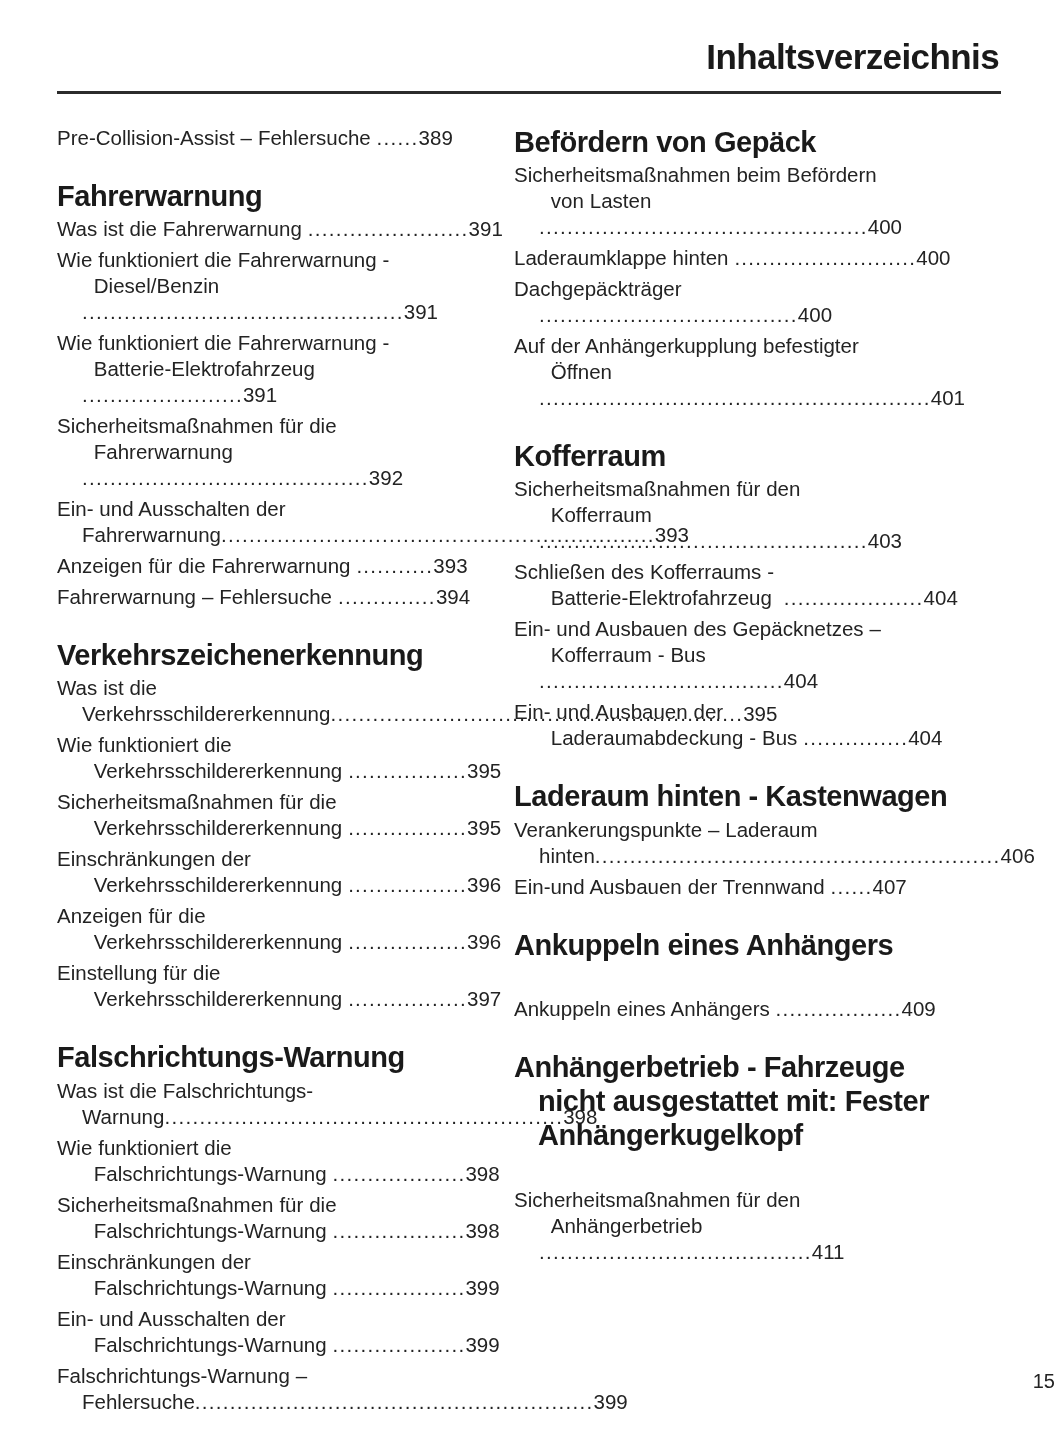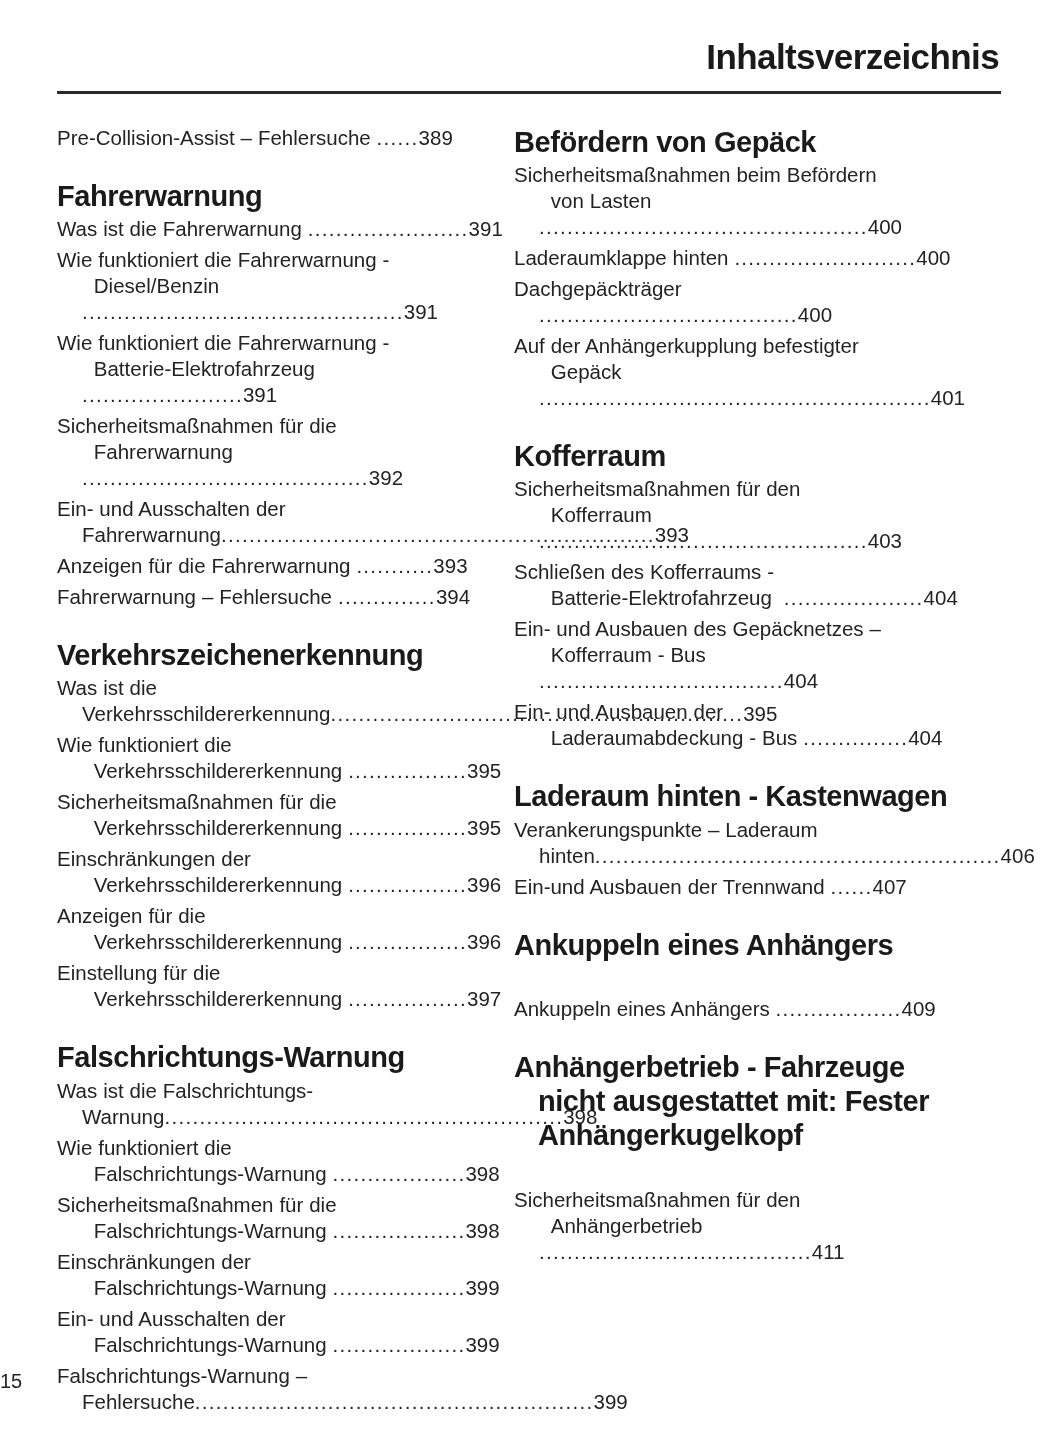--- a/index.html
+++ b/index.html
@@ -103,21 +103,21 @@
   .toc-entry .pg {
     white-space: nowrap;
   }
 
   
   .page-footer {
     position: absolute;
     left: 0;
     top: 1370px;
     width: 1055px;
-    text-align: left;
+    text-align: right;
     font-size: 20px;
     color: #232323;
   }
 </style>
 </head>
 <body>
 
 <div class="page">
 
   <div class="page-header">
@@ -149,21 +149,21 @@
         <div class="toc-entry"><span class="label">Sicherheitsmaßnahmen für die </span><br><span>&nbsp;&nbsp;</span><span class="label">Falschrichtungs-Warnung </span><span class="leader">...................</span><span class="pg">398</span></div>
         <div class="toc-entry"><span class="label">Einschränkungen der </span><br><span>&nbsp;&nbsp;</span><span class="label">Falschrichtungs-Warnung </span><span class="leader">...................</span><span class="pg">399</span></div>
         <div class="toc-entry"><span class="label">Ein- und Ausschalten der </span><br><span>&nbsp;&nbsp;</span><span class="label">Falschrichtungs-Warnung </span><span class="leader">...................</span><span class="pg">399</span></div>
         <div class="toc-entry"><span class="label">Falschrichtungs-Warnung – Fehlersuche</span><span class="leader">.........................................................</span><span class="pg">399</span></div>
       </div>
     <div class="col" id="col-right">
         <div class="sec-head first">Befördern von Gepäck</div>
         <div class="toc-entry"><span class="label">Sicherheitsmaßnahmen beim Befördern </span><br><span>&nbsp;&nbsp;</span><span class="label">von Lasten </span><span class="leader">...............................................</span><span class="pg">400</span></div>
         <div class="toc-entry"><span class="label">Laderaumklappe hinten </span><span class="leader">..........................</span><span class="pg">400</span></div>
         <div class="toc-entry"><span class="label">Dachgepäckträger </span><span class="leader">.....................................</span><span class="pg">400</span></div>
-        <div class="toc-entry"><span class="label">Auf der Anhängerkupplung befestigter </span><br><span>&nbsp;&nbsp;</span><span class="label">Gepäck </span><span class="leader">........................................................</span><span class="pg">401</span></div>
+        <div class="toc-entry"><span class="label">Auf der Anhängerkupplung befestigter </span><br><span>&nbsp;&nbsp;</span><span class="label">Öffnen </span><span class="leader">........................................................</span><span class="pg">401</span></div>
         <div class="sec-head spaced-before">Kofferraum</div>
         <div class="toc-entry"><span class="label">Sicherheitsmaßnahmen für den </span><br><span>&nbsp;&nbsp;</span><span class="label">Kofferraum  </span><span class="leader">...............................................</span><span class="pg">403</span></div>
         <div class="toc-entry"><span class="label">Schließen des Kofferraums - </span><br><span>&nbsp;&nbsp;</span><span class="label">Batterie-Elektrofahrzeug  </span><span class="leader">....................</span><span class="pg">404</span></div>
         <div class="toc-entry"><span class="label">Ein- und Ausbauen des Gepäcknetzes – </span><br><span>&nbsp;&nbsp;</span><span class="label">Kofferraum - Bus </span><span class="leader">...................................</span><span class="pg">404</span></div>
         <div class="toc-entry"><span class="label">Ein- und Ausbauen der </span><br><span>&nbsp;&nbsp;</span><span class="label">Laderaumabdeckung - Bus </span><span class="leader">...............</span><span class="pg">404</span></div>
         <div class="sec-head spaced-before">Laderaum hinten -
  Kastenwagen</div>
         <div class="toc-entry"><span class="label">Verankerungspunkte – Laderaum hinten</span><span class="leader">..........................................................</span><span class="pg">406</span></div>
         <div class="toc-entry"><span class="label">Ein-und Ausbauen der Trennwand </span><span class="leader">......</span><span class="pg">407</span></div>
         <div class="sec-head spaced-before gap-after">Ankuppeln eines Anhängers</div>

